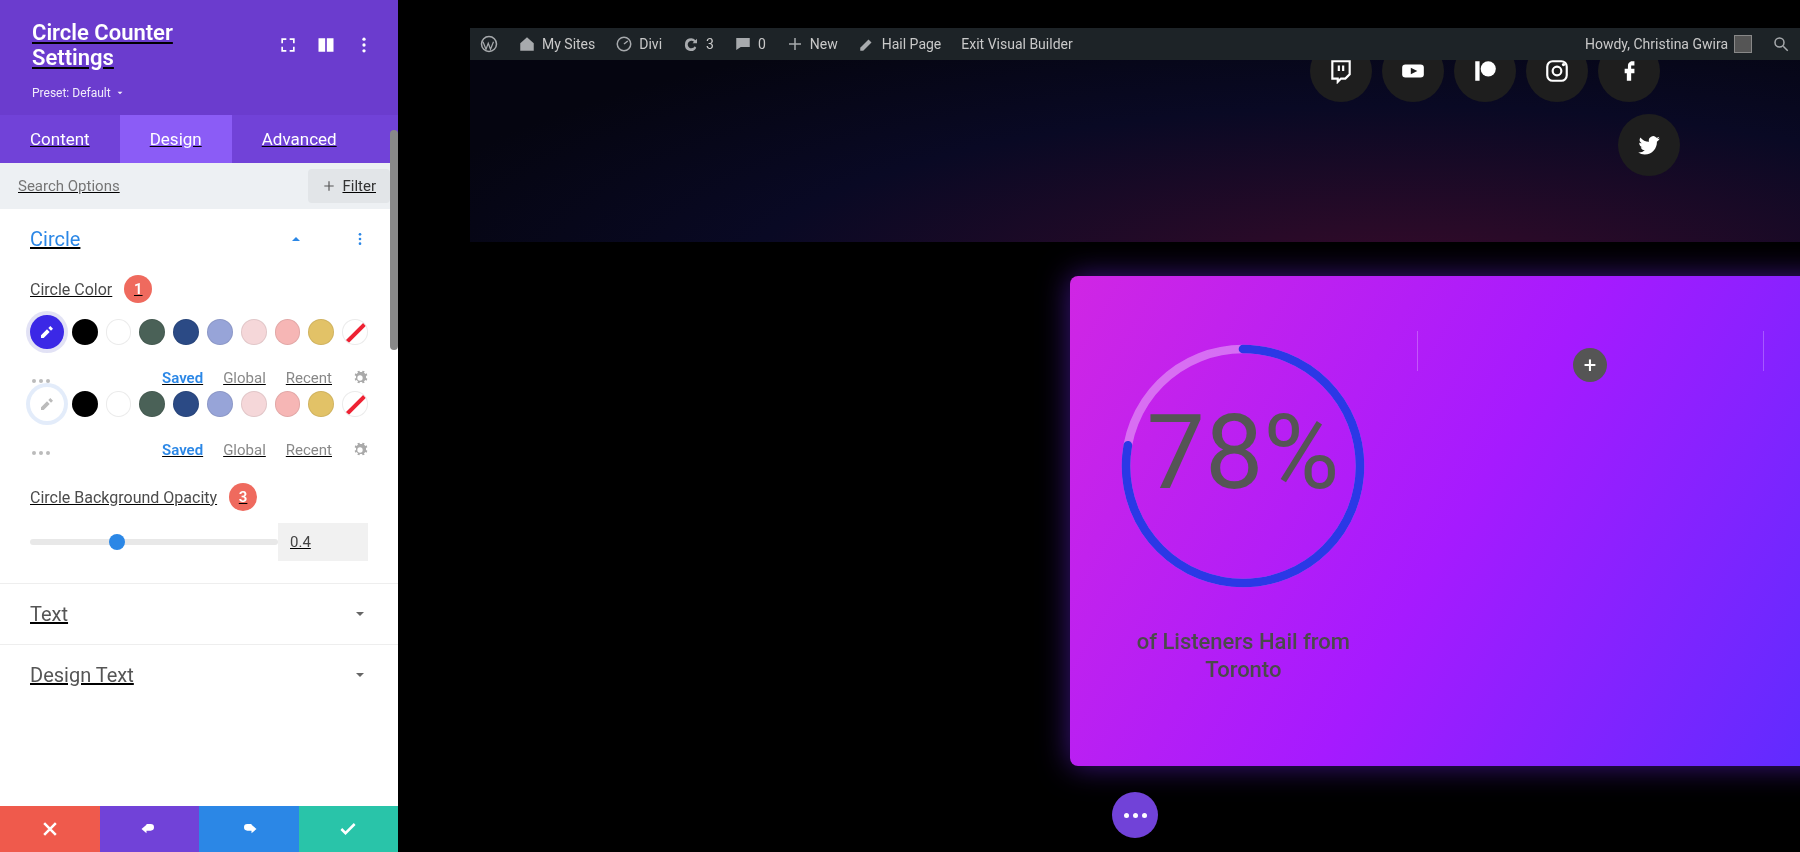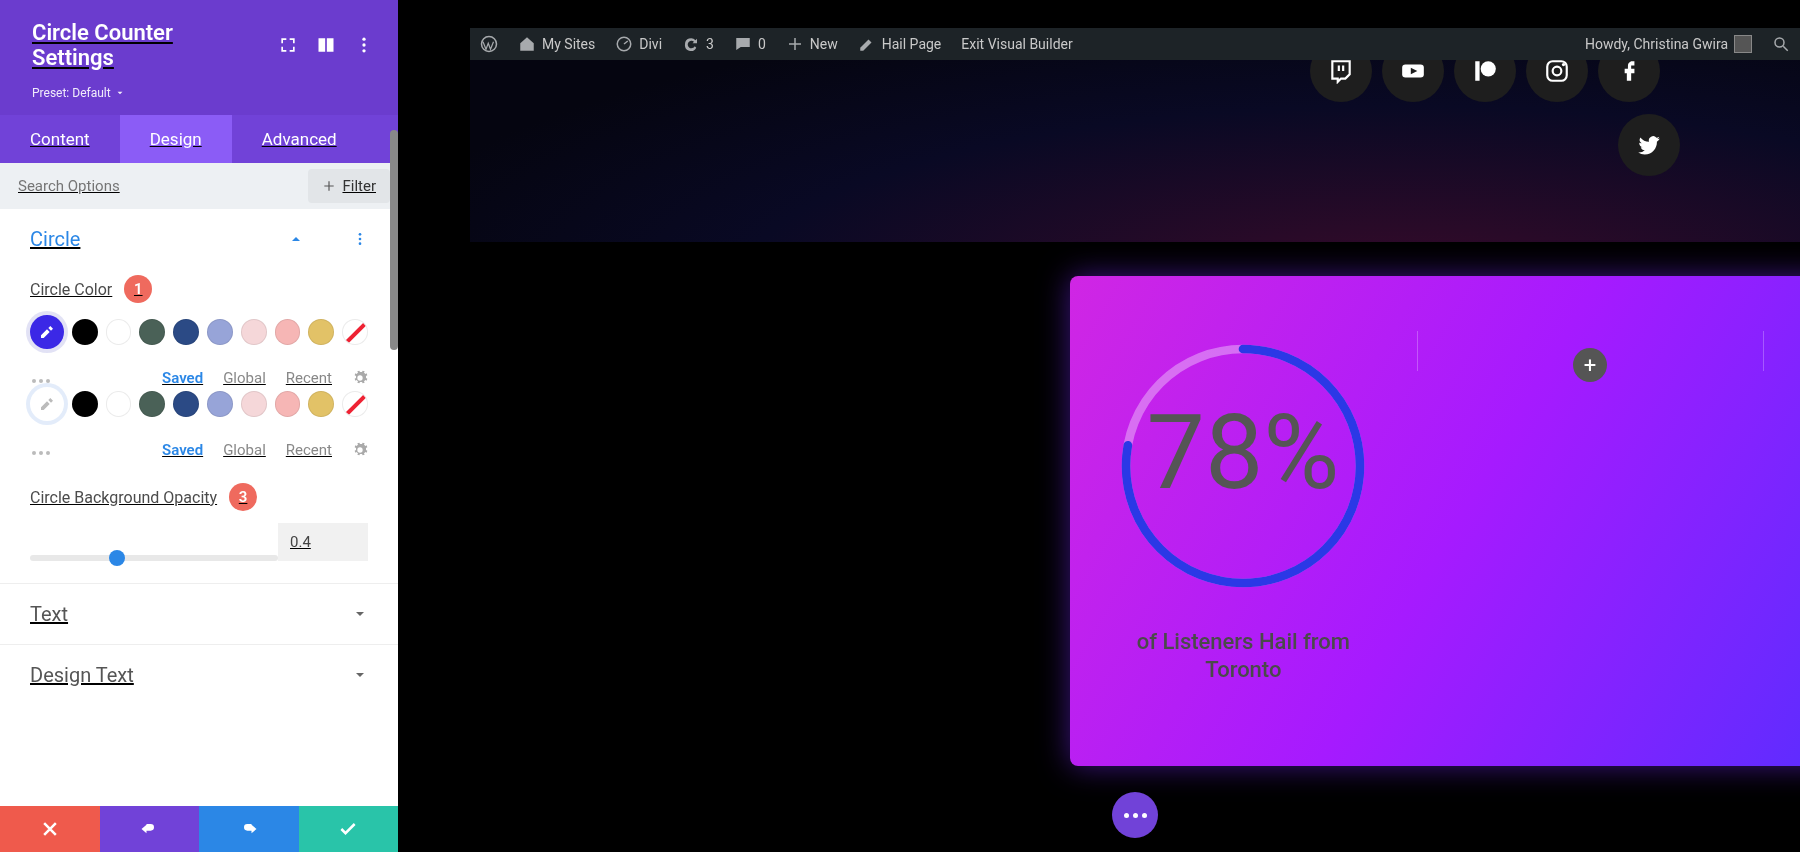--- a/index.html
+++ b/index.html
@@ -52,21 +52,21 @@
   .swatch.trans { background: #fff; position: relative; overflow: hidden; }
   .swatch.trans::after { content:""; position:absolute; left:-4px; right:-4px; top:50%; height:4px; background:#e23; transform: rotate(-45deg); }
 
   .swatch-meta { display:flex; align-items:center; gap:20px; margin-top:20px; font-size:15px; padding-left:2px;}
   .swatch-meta .sm-dots span{width:4px;height:4px;border-radius:50%;background:#bbb;display:inline-block;margin-right:3px;}
   .swatch-meta .m-active{color:#2b87e6;font-weight:600;}
   .swatch-meta .m{color:#888;}
   .swatch-meta .gear{width:16px;height:16px;fill:#aaa;}
   .swatch-meta .push{flex:1;}
 
-  .slider-row { display:flex; align-items:flex-end; }
+  .slider-row { display:flex; align-items:center; }
   .slider { flex:1; height:6px; background:#e8e8e8; border-radius:3px; position:relative; }
   .slider .thumb { position:absolute; top:50%; transform:translate(-50%,-50%); width:16px; height:16px; border-radius:50%; background:#2b87e6; }
   .slider-val { width:90px; background:#f1f1f1; border:none; padding:10px 12px; text-align:left; font-size:15px; color:#444; }
 
   
   .action-bar { height: 46px; display:flex; margin-top:auto; }
   .action-bar .ab { flex:1; display:flex; align-items:center; justify-content:center; cursor:pointer; }
   .ab.cancel{background:#ef5a4c;} .ab.undo{background:#7142d8;} .ab.redo{background:#2b87e6;} .ab.save{background:#29c4a9;}
   .ab svg{width:20px;height:20px;fill:#fff;}
 

